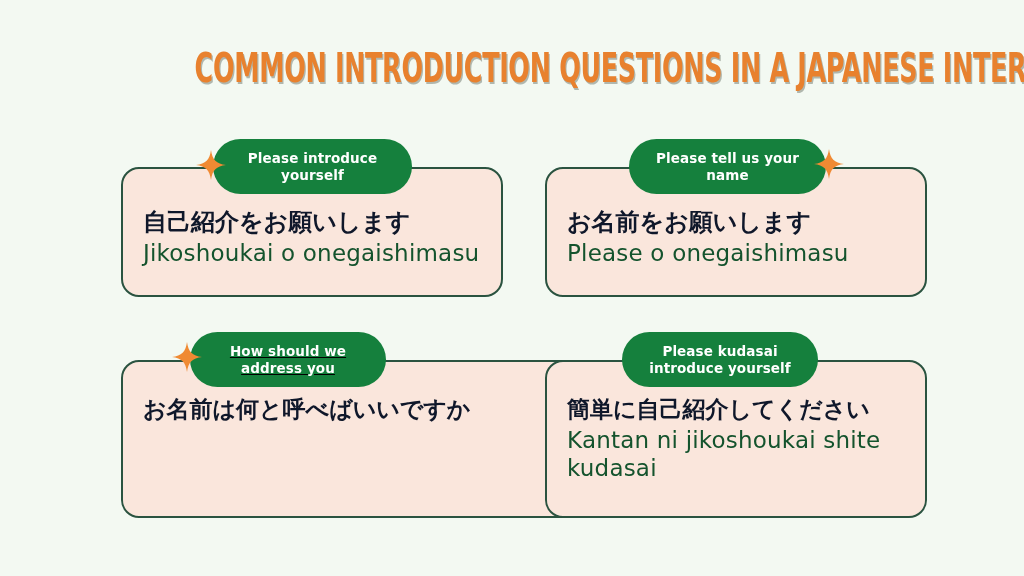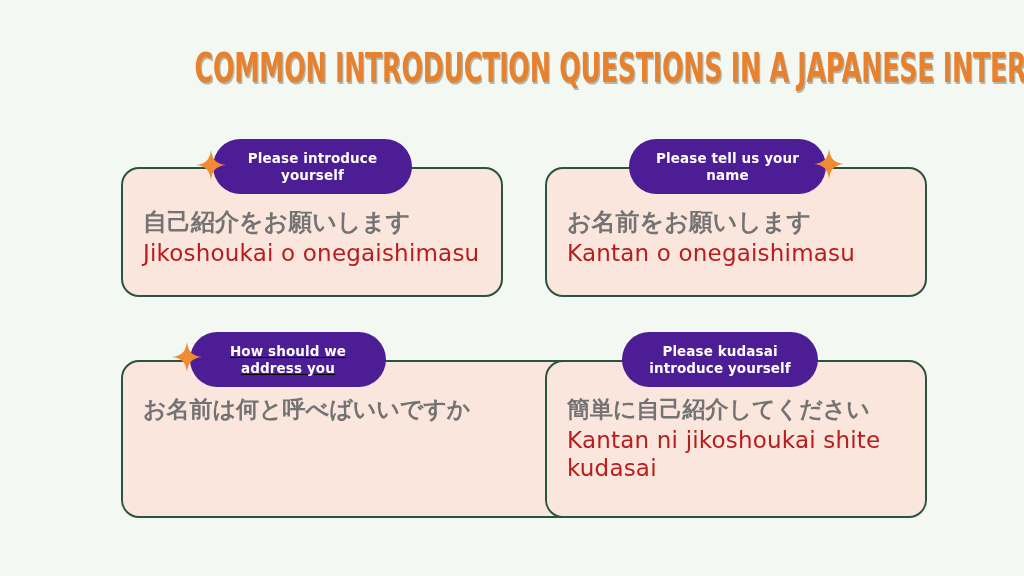--- a/index.html
+++ b/index.html
@@ -61,41 +61,41 @@
     right: 14px;
   }
   .card.c1 .card-text, .card.c2 .card-text { top: 38px; }
   .card.c3 .card-text, .card.c4 .card-text { top: 32px; }
 
   .jp {
     font-family: "DejaVu Sans", "Liberation Sans", sans-serif;
     font-weight: 700;
     font-size: 24px;
     line-height: 30px;
-    color: #737373;
+    color: #0f172a;
     letter-spacing: 0px;
     white-space: nowrap;
   }
   .card.c3 .jp, .card.c4 .jp { font-size: 23px; }
 
   .romaji {
     font-family: "DejaVu Sans", "Liberation Sans", sans-serif;
     font-weight: 400;
     font-size: 23px;
     line-height: 28px;
-    color: #b91c1c;
+    color: #14532d;
     letter-spacing: 0.2px;
     margin-top: 2px;
   }
 
   
   .badge {
     position: absolute;
     box-sizing: border-box;
-    background: #4c1d95;
+    background: #15803d;
     border-radius: 28px;
     display: flex;
     align-items: center;
     justify-content: center;
     text-align: center;
     padding: 4px 16px;
     z-index: 5;
   }
   .badge-label {
     font-family: "DejaVu Sans", "Liberation Sans", sans-serif;
@@ -141,21 +141,21 @@
   </div>
   <div class="sparkle s1">
     <svg viewBox="0 0 100 100" xmlns="http://www.w3.org/2000/svg">
       <path d="M50 0 C54 32 68 46 100 50 C68 54 54 68 50 100 C46 68 32 54 0 50 C32 46 46 32 50 0 Z" fill="#f08a33"></path>
     </svg>
   </div>
 
   <div class="card c2">
     <div class="card-text">
       <div class="jp">お名前をお願いします</div>
-      <div class="romaji">Kantan o onegaishimasu</div>
+      <div class="romaji">Please o onegaishimasu</div>
     </div>
   </div>
   <div class="badge b2">
     <span class="badge-label">Please tell us your name</span>
   </div>
   <div class="sparkle s2">
     <svg viewBox="0 0 100 100" xmlns="http://www.w3.org/2000/svg">
       <path d="M50 0 C54 32 68 46 100 50 C68 54 54 68 50 100 C46 68 32 54 0 50 C32 46 46 32 50 0 Z" fill="#f08a33"></path>
     </svg>
   </div>

